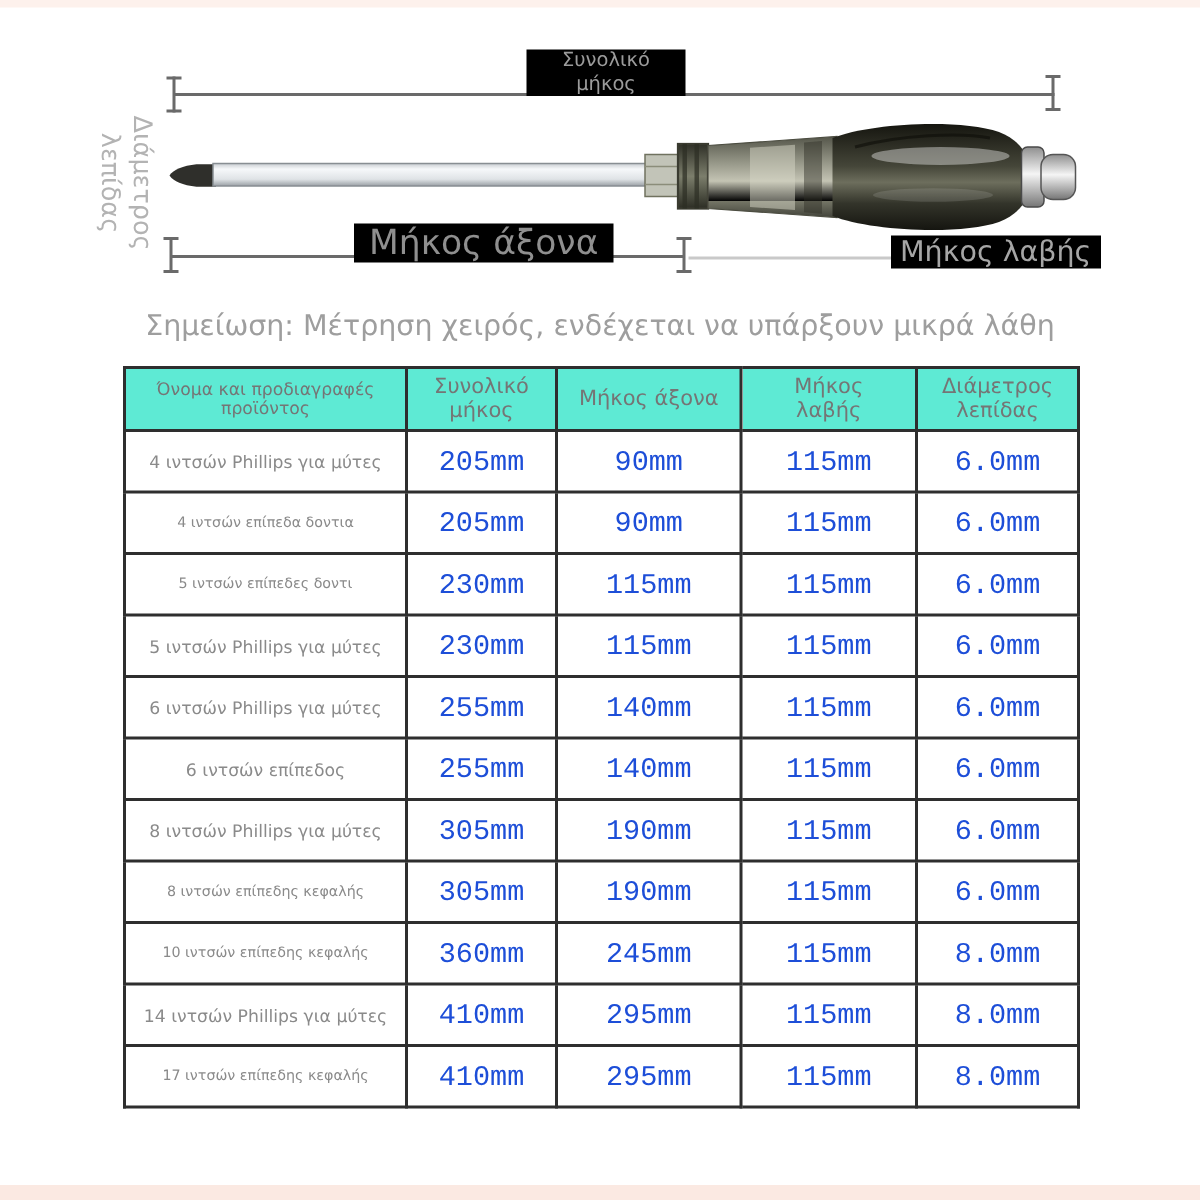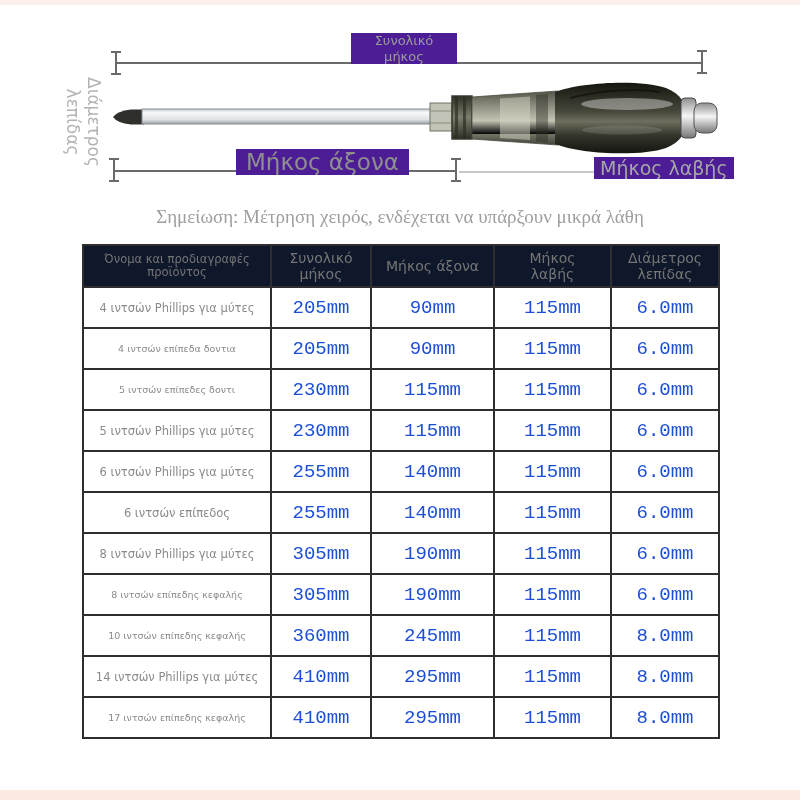--- a/index.html
+++ b/index.html
@@ -21,39 +21,39 @@
     color:#b3b3b3;font-size:17px;line-height:1.25;text-align:center;
     white-space:nowrap;
   }
 
   .dim-line{position:absolute;background:#6a6a6a;height:1.5px;}
   .tick{position:absolute;width:2px;height:24px;background:#6a6a6a;}
   .tick::before,.tick::after{content:"";position:absolute;left:-4px;width:10px;height:2px;background:#6a6a6a;}
   .tick::before{top:0;}
   .tick::after{bottom:0;}
 
-  .dim-label{position:absolute;background:#4c1d95;text-align:center;}
+  .dim-label{position:absolute;background:#000000;text-align:center;}
   .label-total{left:351px;top:33px;width:106px;font-size:13px;line-height:1.2;color:#9b9b9b;}
   .label-shaft{left:236px;top:149px;font-size:23px;color:#8f8f8f;padding:0 10px;}
   .label-handle{left:594px;top:157px;font-size:19px;color:#a6a6a6;padding:0 6px;}
 
   .tool-svg{position:absolute;left:100px;top:78px;width:620px;height:76px;}
 
   
   .note{
     position:absolute;left:0;top:206px;width:800px;
-    text-align:center;font-size:19px;color:#9e9e9e;font-family:Liberation Serif, serif;
+    text-align:center;font-size:19px;color:#9e9e9e;
   }
 
   
   .spec-table-wrap{position:absolute;left:82px;top:244px;}
   table{border-collapse:collapse;table-layout:fixed;width:636px;}
   col.c1{width:188px;} col.c2{width:100px;} col.c3{width:123px;} col.c4{width:117px;} col.c5{width:108px;}
   th,td{border:2px solid #2e2e2e;text-align:center;vertical-align:middle;padding:2px 4px;overflow:hidden;}
-  th{height:36px;background:#0f172a;color:#757575;font-weight:normal;font-size:14px;line-height:1.15;}
+  th{height:36px;background:#5eead4;color:#757575;font-weight:normal;font-size:14px;line-height:1.15;}
   th.first{font-size:11.5px;}
   th .wrap{display:inline-block;}
   th .w70{max-width:70px;} th .w62{max-width:62px;} th .w84{max-width:84px;}
   td{height:35px;}
   td.name{font-size:11.5px;color:#8a8a8a;border-radius:18px;}
   td.name.small{font-size:9.5px;}
   td.val{font-size:19px;color:#1d4ed8;font-family:Liberation Mono, monospace;}
 </style>
 </head>
 <body>

